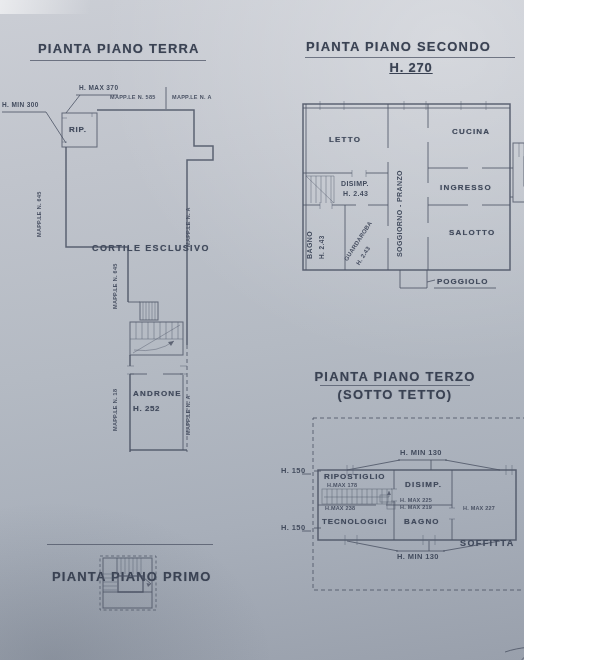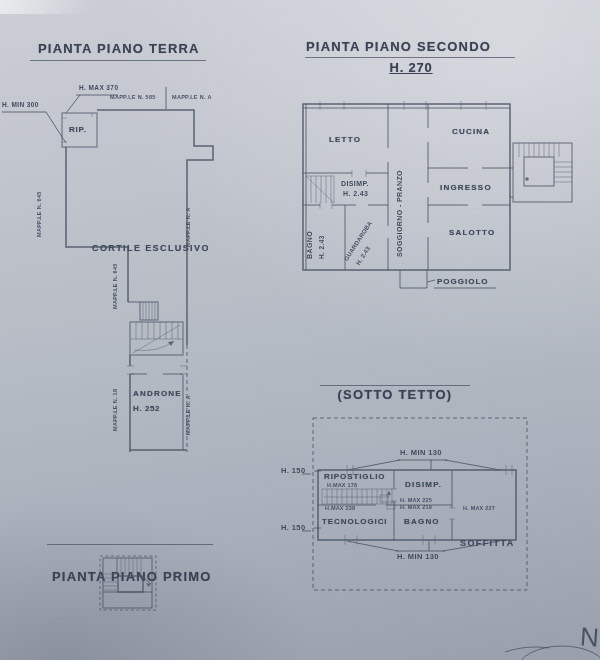--- a/index.html
+++ b/index.html
@@ -1,17 +1,17 @@
 <!DOCTYPE html>
 <html><head>
 <meta charset="utf-8">
 <style>
   html,body{margin:0;padding:0;}
   #page{
-    position:relative;width:600px;height:660px;overflow:hidden;
+    position:relative;width:524px;height:660px;overflow:hidden;
     font-family:"Liberation Sans",sans-serif;
     background:
       radial-gradient(120% 90% at 85% 6%, rgba(255,255,255,.30), rgba(255,255,255,0) 55%),
       radial-gradient(70% 40% at 10% 100%, rgba(40,50,65,.18), rgba(40,50,65,0) 60%),
       linear-gradient(172deg,#cbced5 0%,#c0c4cc 25%,#b4bac3 52%,#a8afba 76%,#99a0ac 100%);
     color:#3e4657;
   }
   #page::before{content:"";position:absolute;left:0;top:0;width:90px;height:14px;
     background:linear-gradient(100deg,rgba(255,255,255,.6),rgba(255,255,255,0));pointer-events:none;}
   .abs{position:absolute;white-space:nowrap;}
@@ -113,20 +113,21 @@
   <div class="abs small" style="left:343px;top:190px;font-size:7px;">H. 2.43</div>
   <div class="abs room" style="left:440px;top:183px;">INGRESSO</div>
   <div class="abs small vlab" style="left:403px;top:250px;font-size:7px;">SOGGIORNO - PRANZO</div>
   <div class="abs small vlab" style="left:313px;top:252px;font-size:7px;">BAGNO</div>
   <div class="abs small vlab" style="left:325px;top:252px;font-size:6.5px;">H. 2.43</div>
   <div class="abs tiny dlab" style="left:348px;top:256px;font-size:6px;">GUARDAROBA</div>
   <div class="abs tiny dlab" style="left:360px;top:260px;font-size:6px;">H. 2.43</div>
   <div class="abs room" style="left:449px;top:228px;">SALOTTO</div>
   <div class="abs room" style="left:437px;top:277px;letter-spacing:1px;">POGGIOLO</div>
 
+  <div class="abs title" style="left:300px;top:369px;width:190px;text-align:center;">PIANTA PIANO TERZO</div>
   <div class="rule" style="left:320px;top:385px;width:150px;"></div>
   <div class="abs title" style="left:300px;top:387px;width:190px;text-align:center;">(SOTTO TETTO)</div>
 
   <svg style="left:270px;top:410px;" width="290" height="190" viewBox="270 410 290 190">
     <rect class="ln dash" x="313" y="418" width="214" height="172"></rect>
     <rect class="lnthick" x="318" y="470" width="198" height="70"></rect>
     <path class="ln" d="M394,470 V489 M394,501 V540"></path>
     <path class="ln" d="M452,470 V508 M452,519 V540"></path>
     <path class="ln" d="M318,505 H376 M386,505 H452"></path>
     <path class="hatch" d="M391,489 h6 M391,501 h6 M449,508 h6 M449,519 h6"></path>

